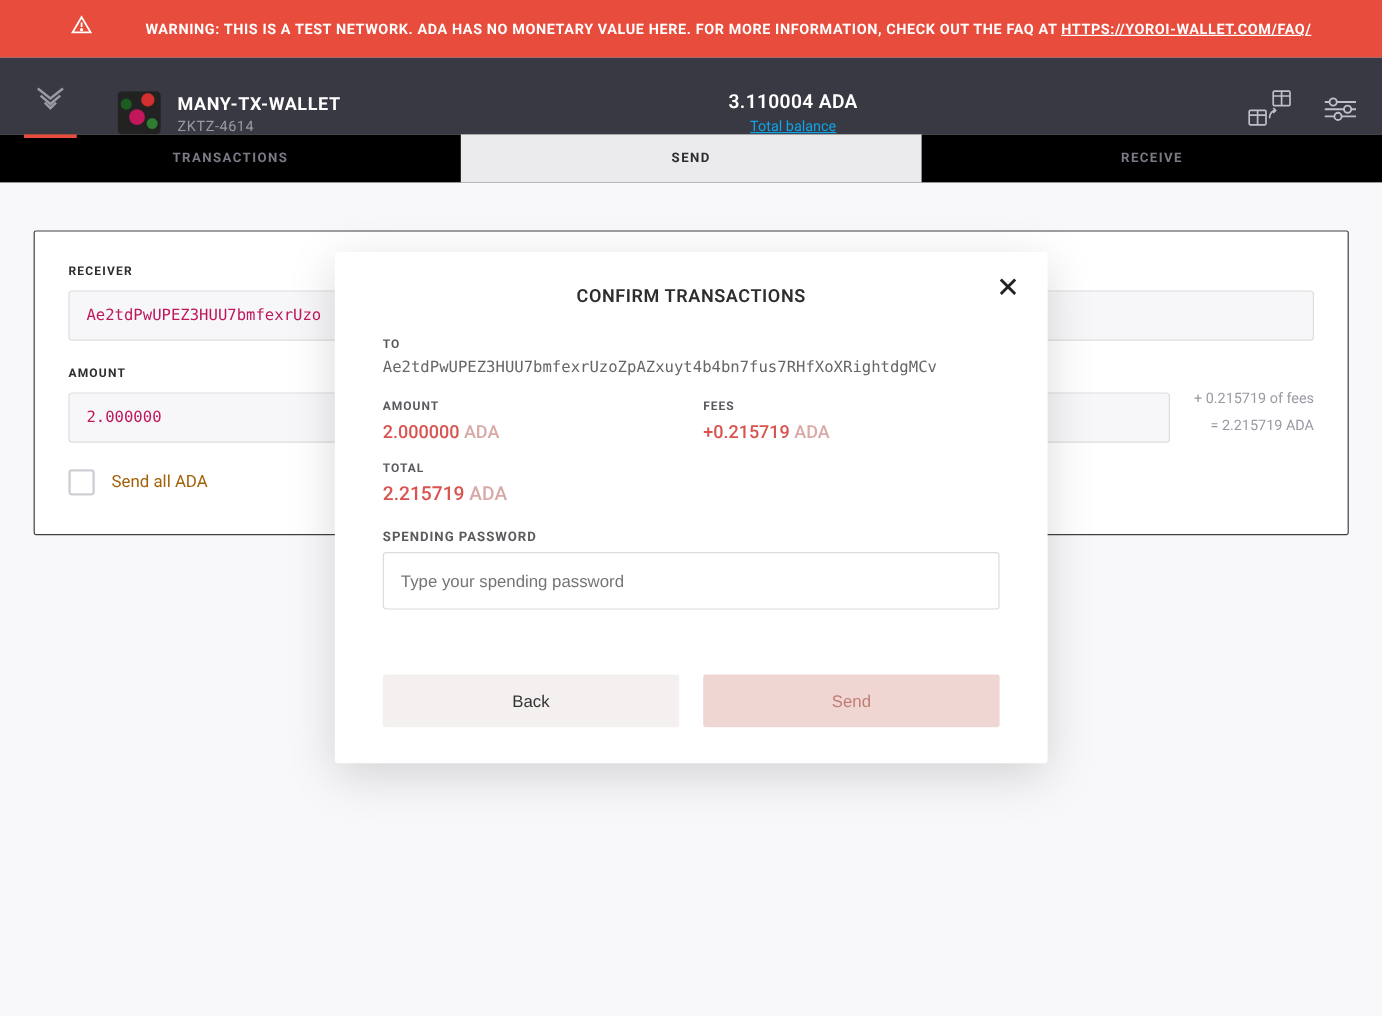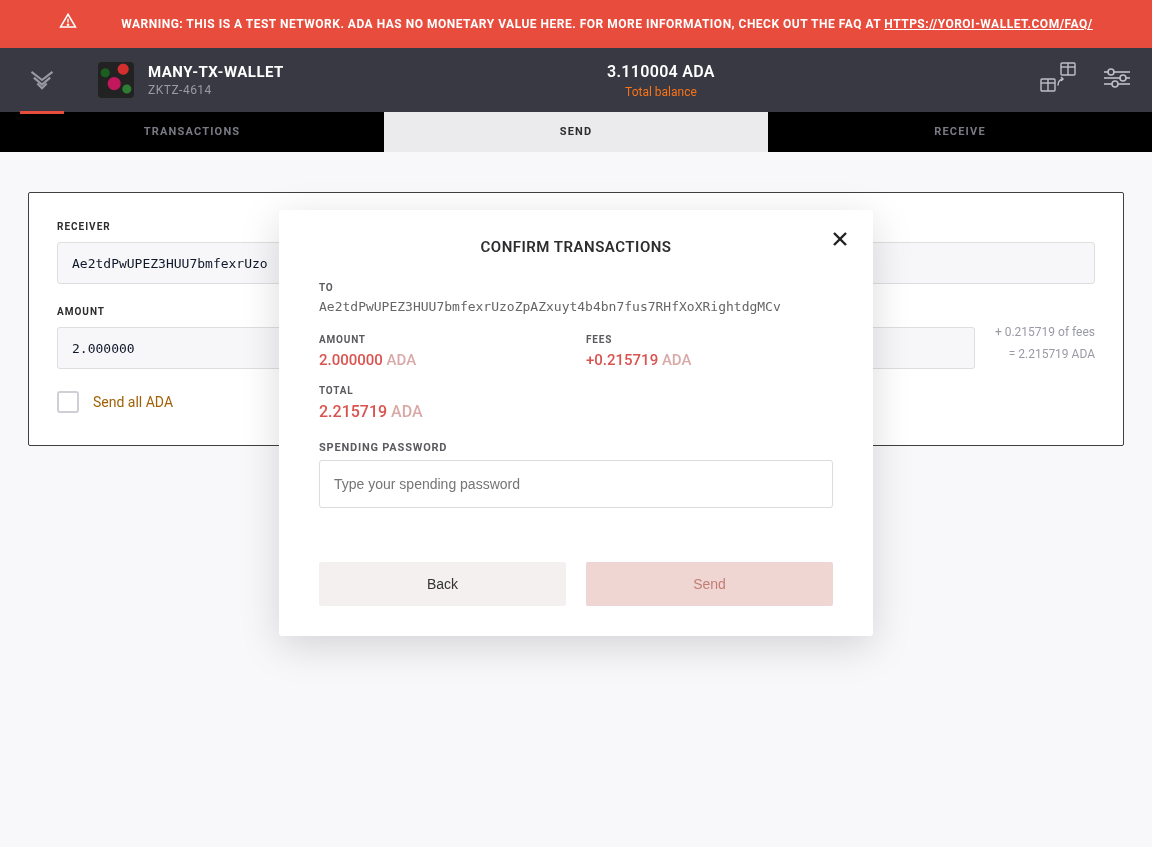--- a/index.html
+++ b/index.html
@@ -30,21 +30,21 @@
 .warning-bar .warn-icon {
   margin-right: 12px;
   flex-shrink: 0;
 }
 .warning-bar a { color: #fff; text-decoration: underline; }
 
 .header {
   background: #393944;
   color: #fff;
   display: flex;
-  align-items: center;
+  align-items: flex-end;
   height: 64px;
   padding: 0 20px;
 }
 .logo-box {
   width: 44px;
   display: flex;
   align-items: center;
   justify-content: center;
   height: 100%;
   border-bottom: 3px solid #e74c3c;
@@ -62,21 +62,21 @@
     radial-gradient(circle at 45% 60%, #c2185b 0 6px, transparent 7px),
     radial-gradient(circle at 80% 75%, #2e7d32 0 4px, transparent 5px),
     #222;
 }
 .wallet-name-block { flex: 0 0 auto; }
 .wallet-name { font-size: 15px; font-weight: 700; letter-spacing: 0.5px; }
 .wallet-sub { font-size: 12px; color: #9a9aa5; letter-spacing: 0.5px; margin-top: 2px; }
 
 .balance-block { flex: 1; text-align: center; }
 .balance-amt { font-size: 16px; font-weight: 600; letter-spacing: 0.3px; }
-.balance-label { font-size: 12px; color: #f97316; margin-top: 4px; }
+.balance-label { font-size: 12px; color: #0ea5e9; margin-top: 4px; text-decoration: underline; }
 
 .header-icons { display: flex; gap: 24px; align-items: center; }
 .header-icon { color: #bfbfca; cursor: pointer; }
 
 .tabs {
   display: flex;
   background: #000000;
   height: 40px;
 }
 .tab {
@@ -108,21 +108,21 @@
   margin-bottom: 10px;
 }
 .field-input {
   width: 100%;
   height: 42px;
   border: 1px solid #dededf;
   border-radius: 3px;
   background: #f7f7f9;
   padding: 0 14px;
   font-size: 13px;
-  color: #0f172a;
+  color: #be185d;
   font-family: "SFMono-Regular", Consolas, monospace;
 }
 .amount-row {
   margin-top: 22px;
   display: flex;
   align-items: flex-end;
   gap: 20px;
 }
 .amount-left { flex: 1; }
 .amount-right {

